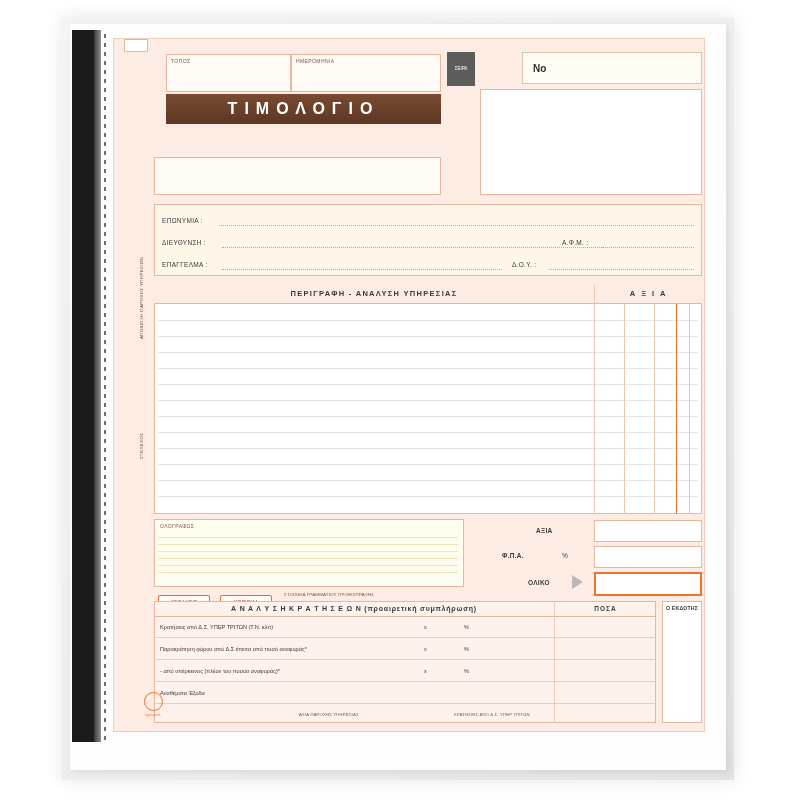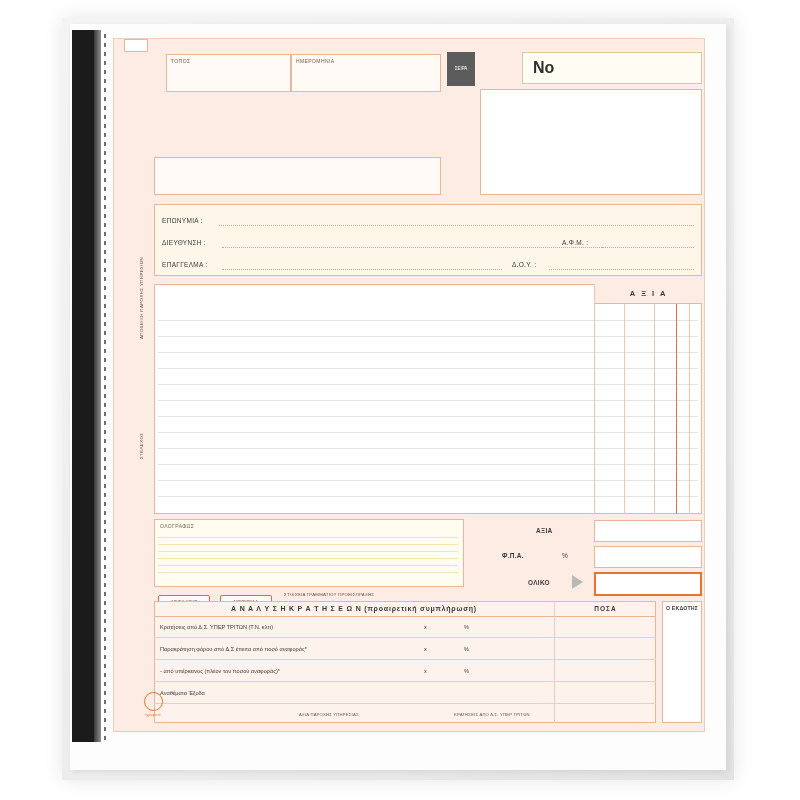--- a/index.html
+++ b/index.html
@@ -161,21 +161,21 @@
     position: absolute; left: 323px; top: 13px; width: 28px; height: 34px;
     background: #5c5c5c; color:#ffffff; font-size: 4.5px;
     display:flex; align-items:center; justify-content:center; text-align:center;
     line-height: 1.3;
   }
   
   #no-box {
     position: absolute; left: 398px; top: 13px; width: 180px; height: 32px;
     border: 1px solid #d9c7a8; background: #fffdf3; box-sizing: border-box;
     display: flex; align-items: center; padding-left: 10px;
-    font-size: 16px; font-weight: bold; color: #2e2e2e;
+    font-size: 10px; font-weight: bold; color: #2e2e2e;
   }
   
   #big-right-box { left: 356px; top: 50px; width: 222px; height: 106px; background:#ffffff; }
 
   
   #customer-box { left: 30px; top: 165px; width: 548px; height: 72px; background:#fdf6e9; }
   .cust-row { position: absolute; font-size: 6.5px; color:#3a3a3a; letter-spacing: .3px; }
   .dots {
     position: absolute;
     border-bottom: 1px dotted #c2a98f;
@@ -285,20 +285,21 @@
 
       <div class="vert-note">ΑΠΟΔΕΙΞΗ ΠΑΡΟΧΗΣ ΥΠΗΡΕΣΙΩΝ</div>
       <div class="vert-note2">ΣΤΕΛΕΧΟΣ</div>
 
       <div class="box" id="topos-box"></div>
       <div class="box-label" style="left:47px; top:19px;">ΤΟΠΟΣ</div>
 
       <div class="box" id="hmer-box"></div>
       <div class="box-label" style="left:172px; top:19px;">ΗΜΕΡΟΜΗΝΙΑ</div>
 
+      <div id="title-band">ΤΙΜΟΛΟΓΙΟ</div>
       <div class="box" id="blank-left-box"></div>
 
       <div id="seires-box">ΣΕΙΡΑ</div>
       <div id="no-box">
         <span>Νο</span>
       </div>
       <div class="box" id="big-right-box"></div>
 
       <div class="box" id="customer-box"></div>
       <div class="cust-row" style="left:38px; top:178px;">ΕΠΩΝΥΜΙΑ :</div>
@@ -308,20 +309,21 @@
       <div class="dots" style="left:98px; top:207px; width:390px;"></div>
       <div class="cust-row" style="left:438px; top:200px;">Α.Φ.Μ. :</div>
       <div class="dots" style="left:478px; top:207px; width:92px;"></div>
 
       <div class="cust-row" style="left:38px; top:222px;">ΕΠΑΓΓΕΛΜΑ :</div>
       <div class="dots" style="left:98px; top:229px; width:280px;"></div>
       <div class="cust-row" style="left:388px; top:222px;">Δ.Ο.Υ. :</div>
       <div class="dots" style="left:425px; top:229px; width:145px;"></div>
 
       <div class="box" id="services-box"></div>
+      <div id="services-head-left">ΠΕΡΙΓΡΑΦΗ - ΑΝΑΛΥΣΗ ΥΠΗΡΕΣΙΑΣ</div>
       <div id="services-head-right">Α Ξ Ι Α</div>
 
       <div class="svc-line" style="top:281px;"></div>
       <div class="svc-line" style="top:297px;"></div>
       <div class="svc-line" style="top:313px;"></div>
       <div class="svc-line" style="top:329px;"></div>
       <div class="svc-line" style="top:345px;"></div>
       <div class="svc-line" style="top:361px;"></div>
       <div class="svc-line" style="top:377px;"></div>
       <div class="svc-line" style="top:393px;"></div>

